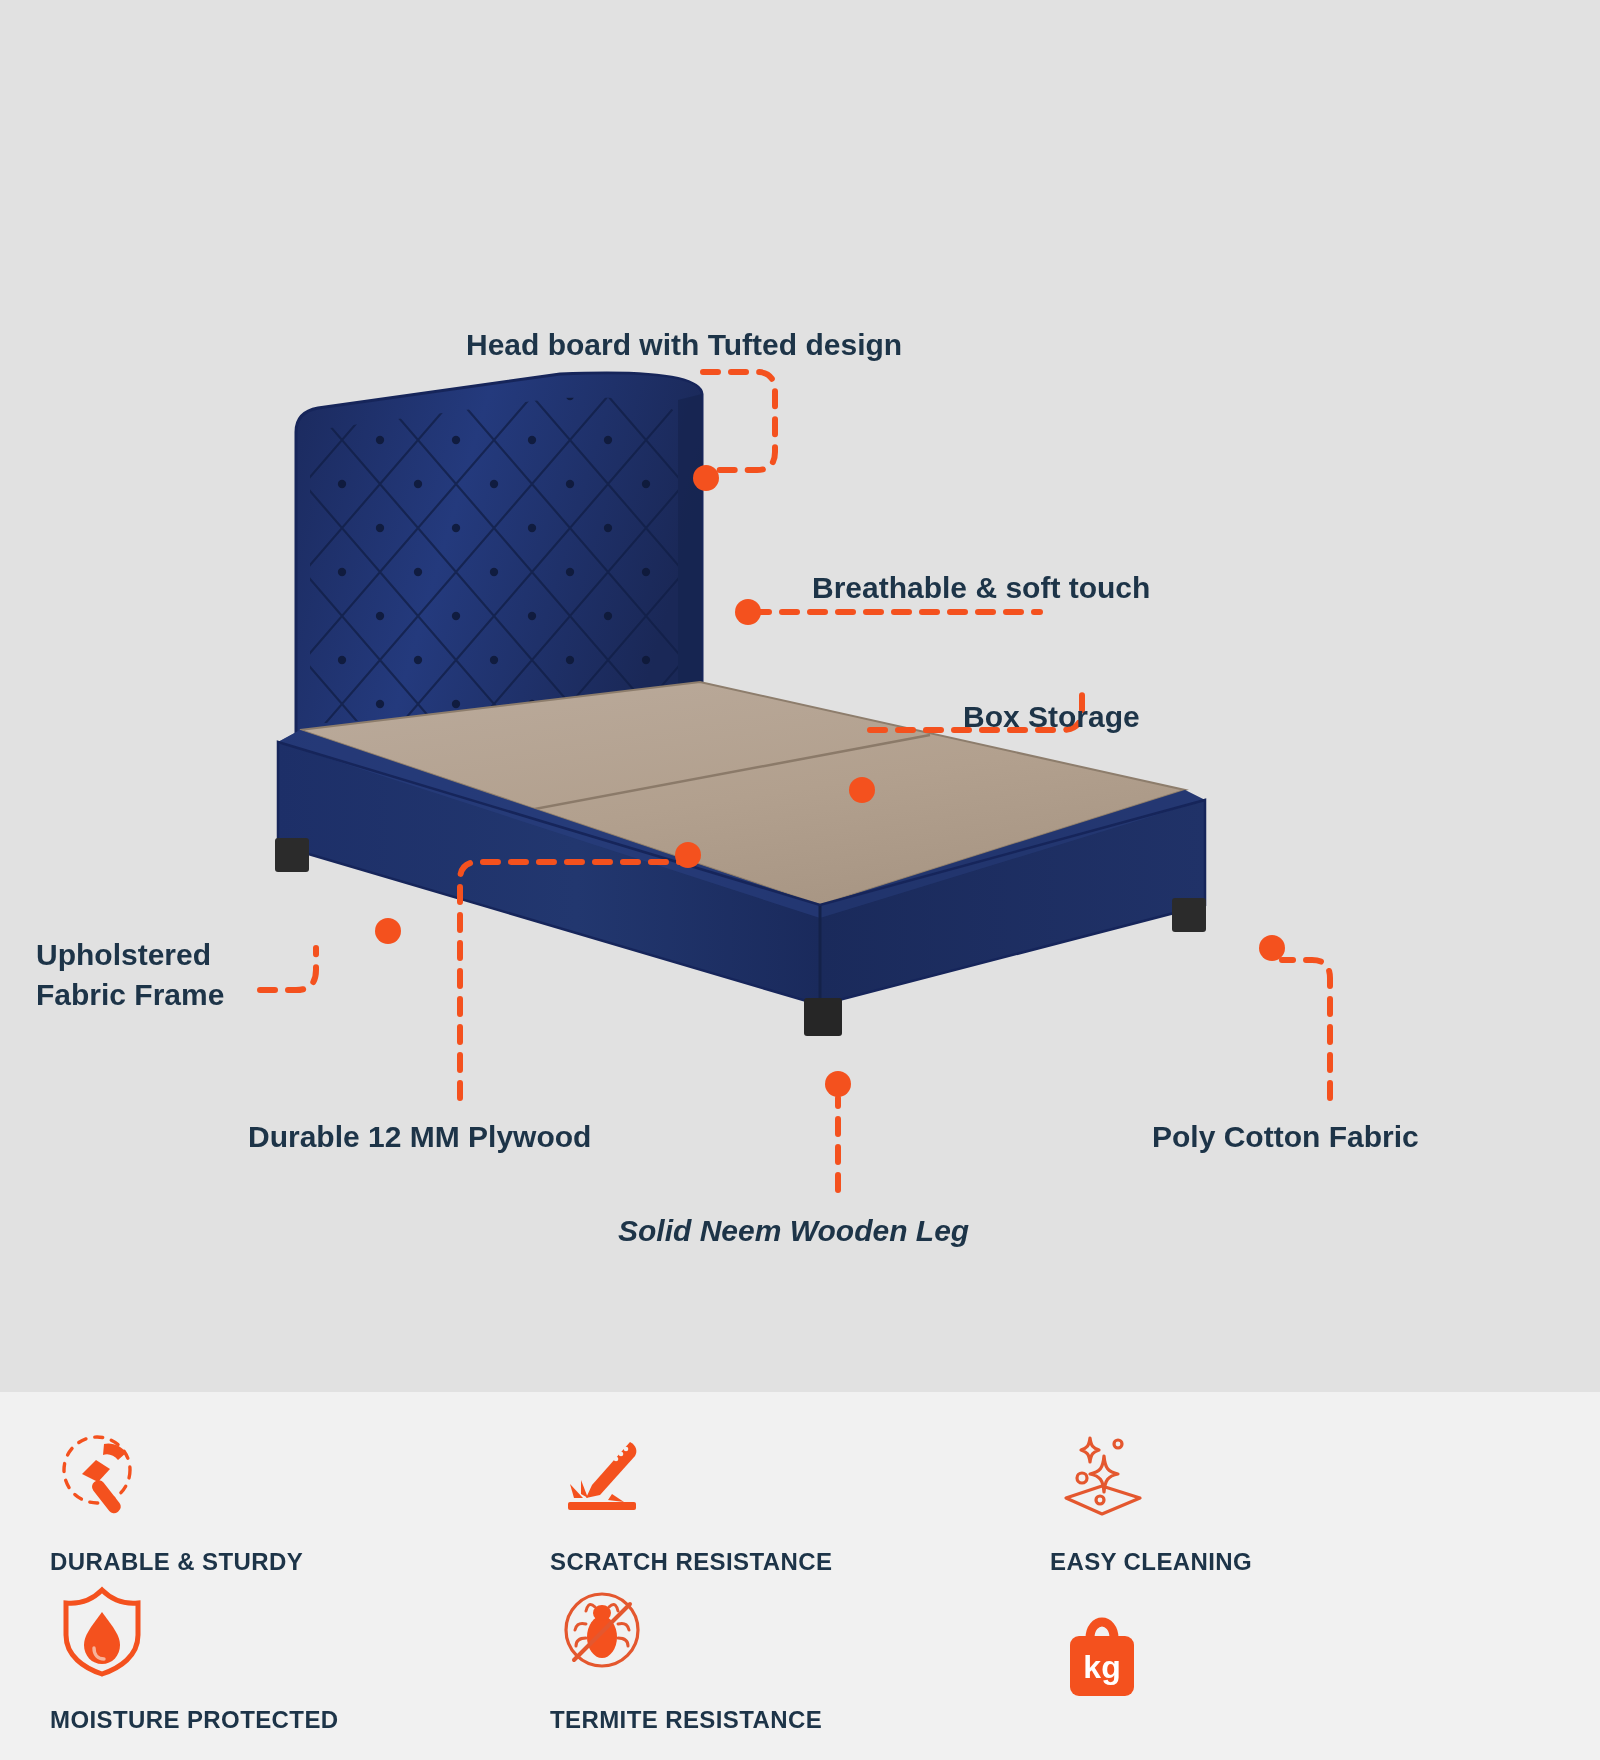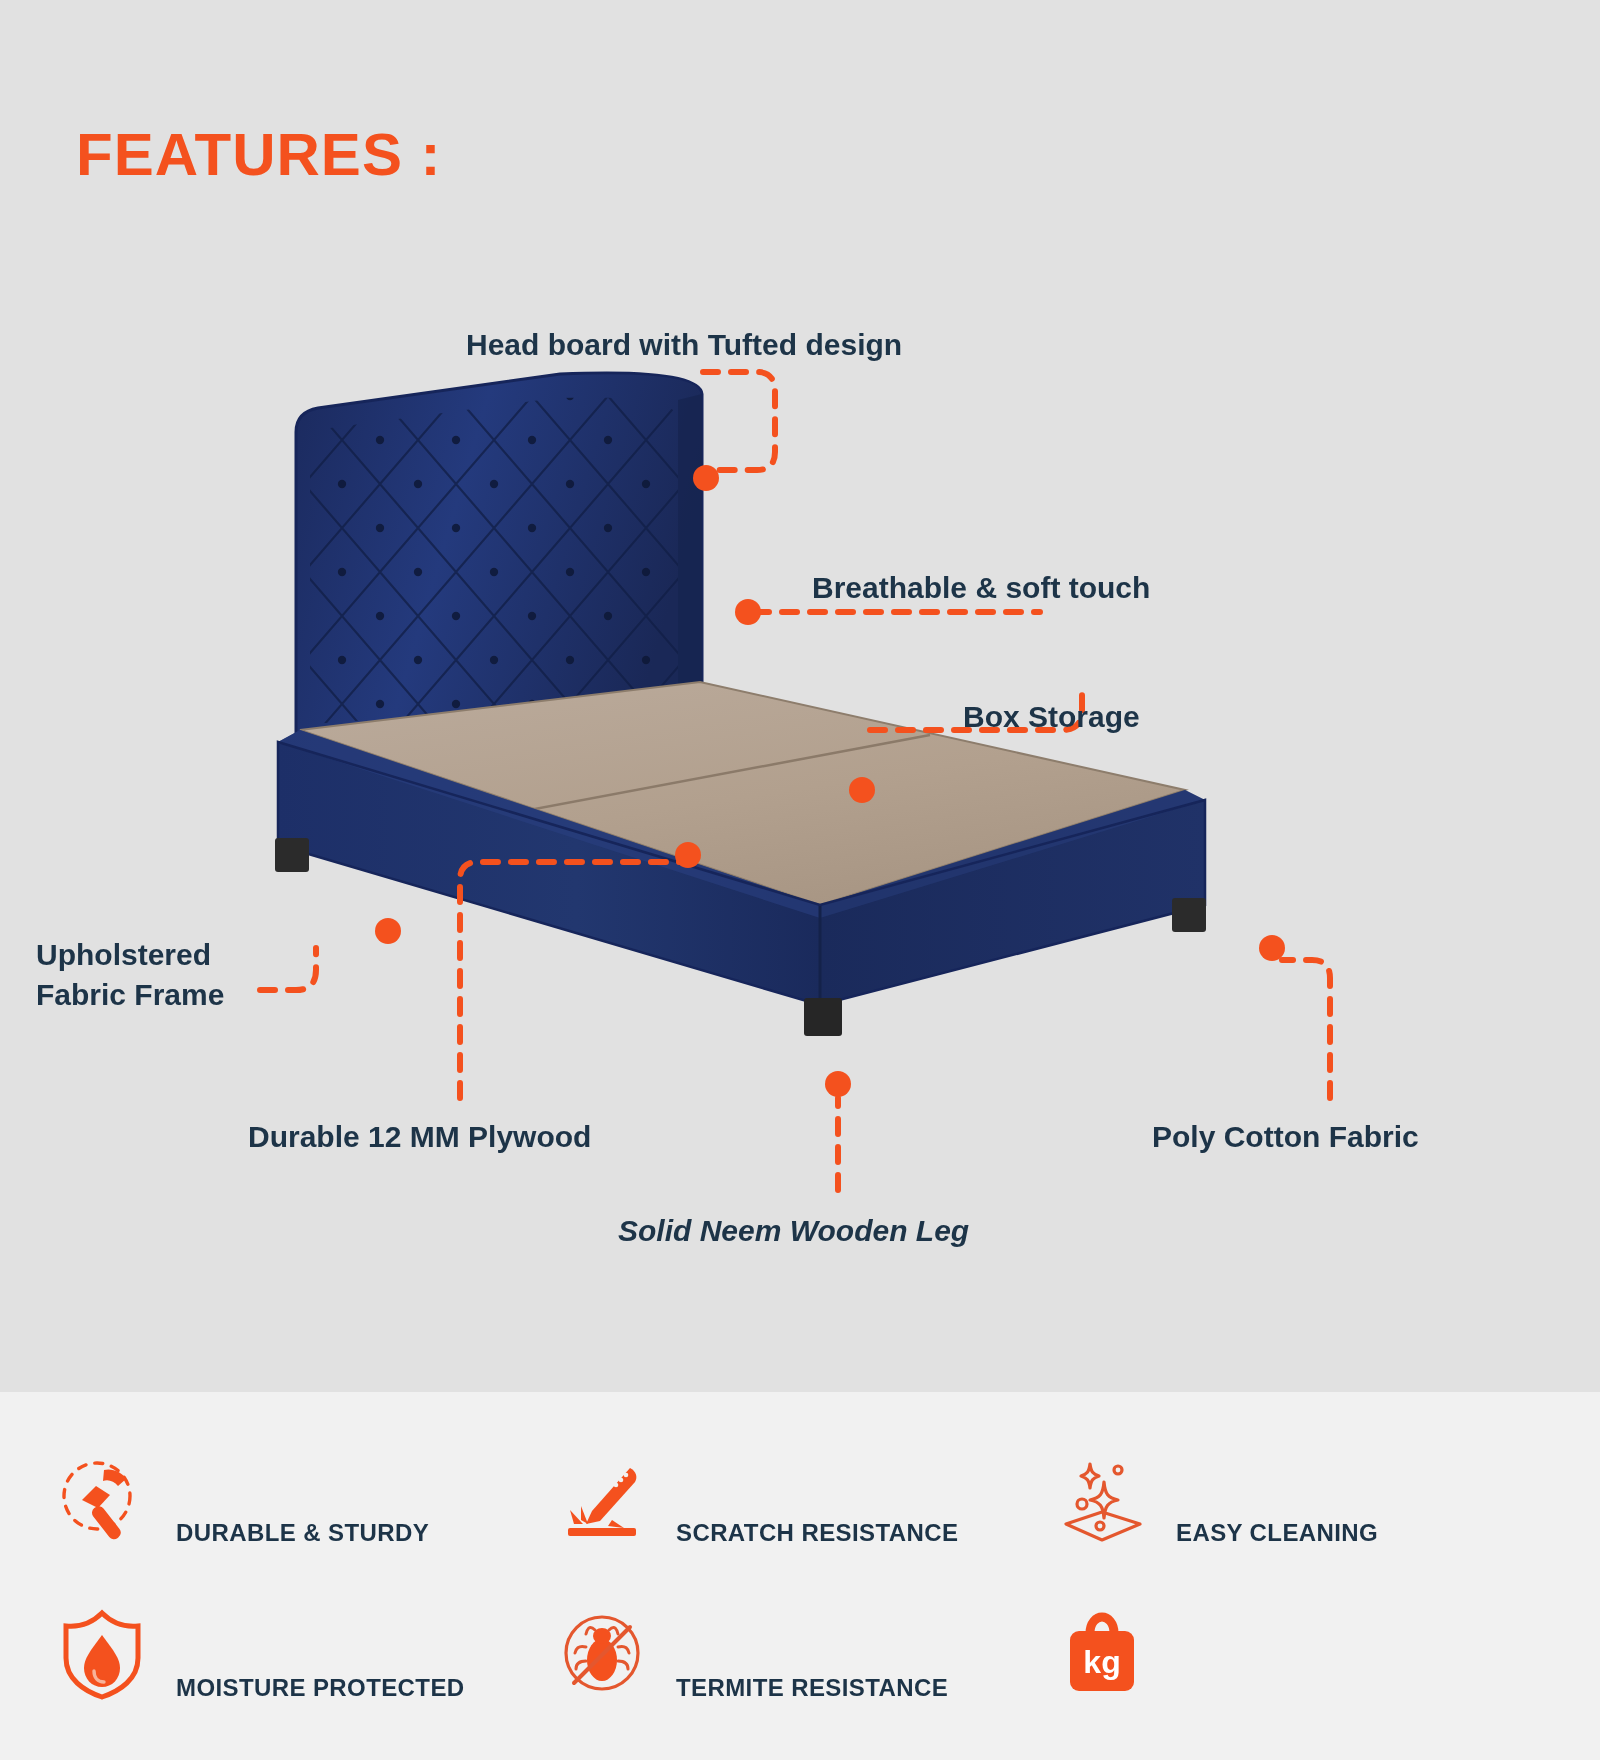--- a/index.html
+++ b/index.html
@@ -59,36 +59,35 @@
     background: #f1f1f1;
   }
   .fgrid {
     position: absolute; left: 50px; top: 28px;
     width: 1510px; height: 310px;
     display: grid;
     grid-template-columns: 500px 500px 510px;
     grid-template-rows: 1fr 1fr;
     align-items: center;
   }
-  .fitem { display: flex; align-items: flex-end; gap: 22px; }
+  .fitem { display: flex; align-items: flex-start; gap: 22px; flex-direction: column; }
   .ficon { width: 104px; height: 104px; flex: 0 0 104px;
            display: flex; align-items: center; justify-content: center; }
   .ftext {
     color: #1d3448; font-size: 24px; font-weight: bold;
     letter-spacing: .4px; line-height: 1.35; white-space: pre-line;
   }
 </style>
 </head>
 <body>
 
 <div id="page">
 
   <div class="hero">
 
-    <div class="title">FEATURES :</div>
 
     <svg class="bed" viewBox="0 0 1600 1392">
       <defs>
         <linearGradient id="hbGrad" x1="0" y1="0" x2="1" y2="0.3">
           <stop offset="0%" stop-color="#1b2a5e"></stop>
           <stop offset="45%" stop-color="#243a7d"></stop>
           <stop offset="100%" stop-color="#1a2857"></stop>
         </linearGradient>
         <linearGradient id="deckGrad" x1="0" y1="0" x2="0.6" y2="1">
           <stop offset="0%" stop-color="#bbab9c"></stop>

